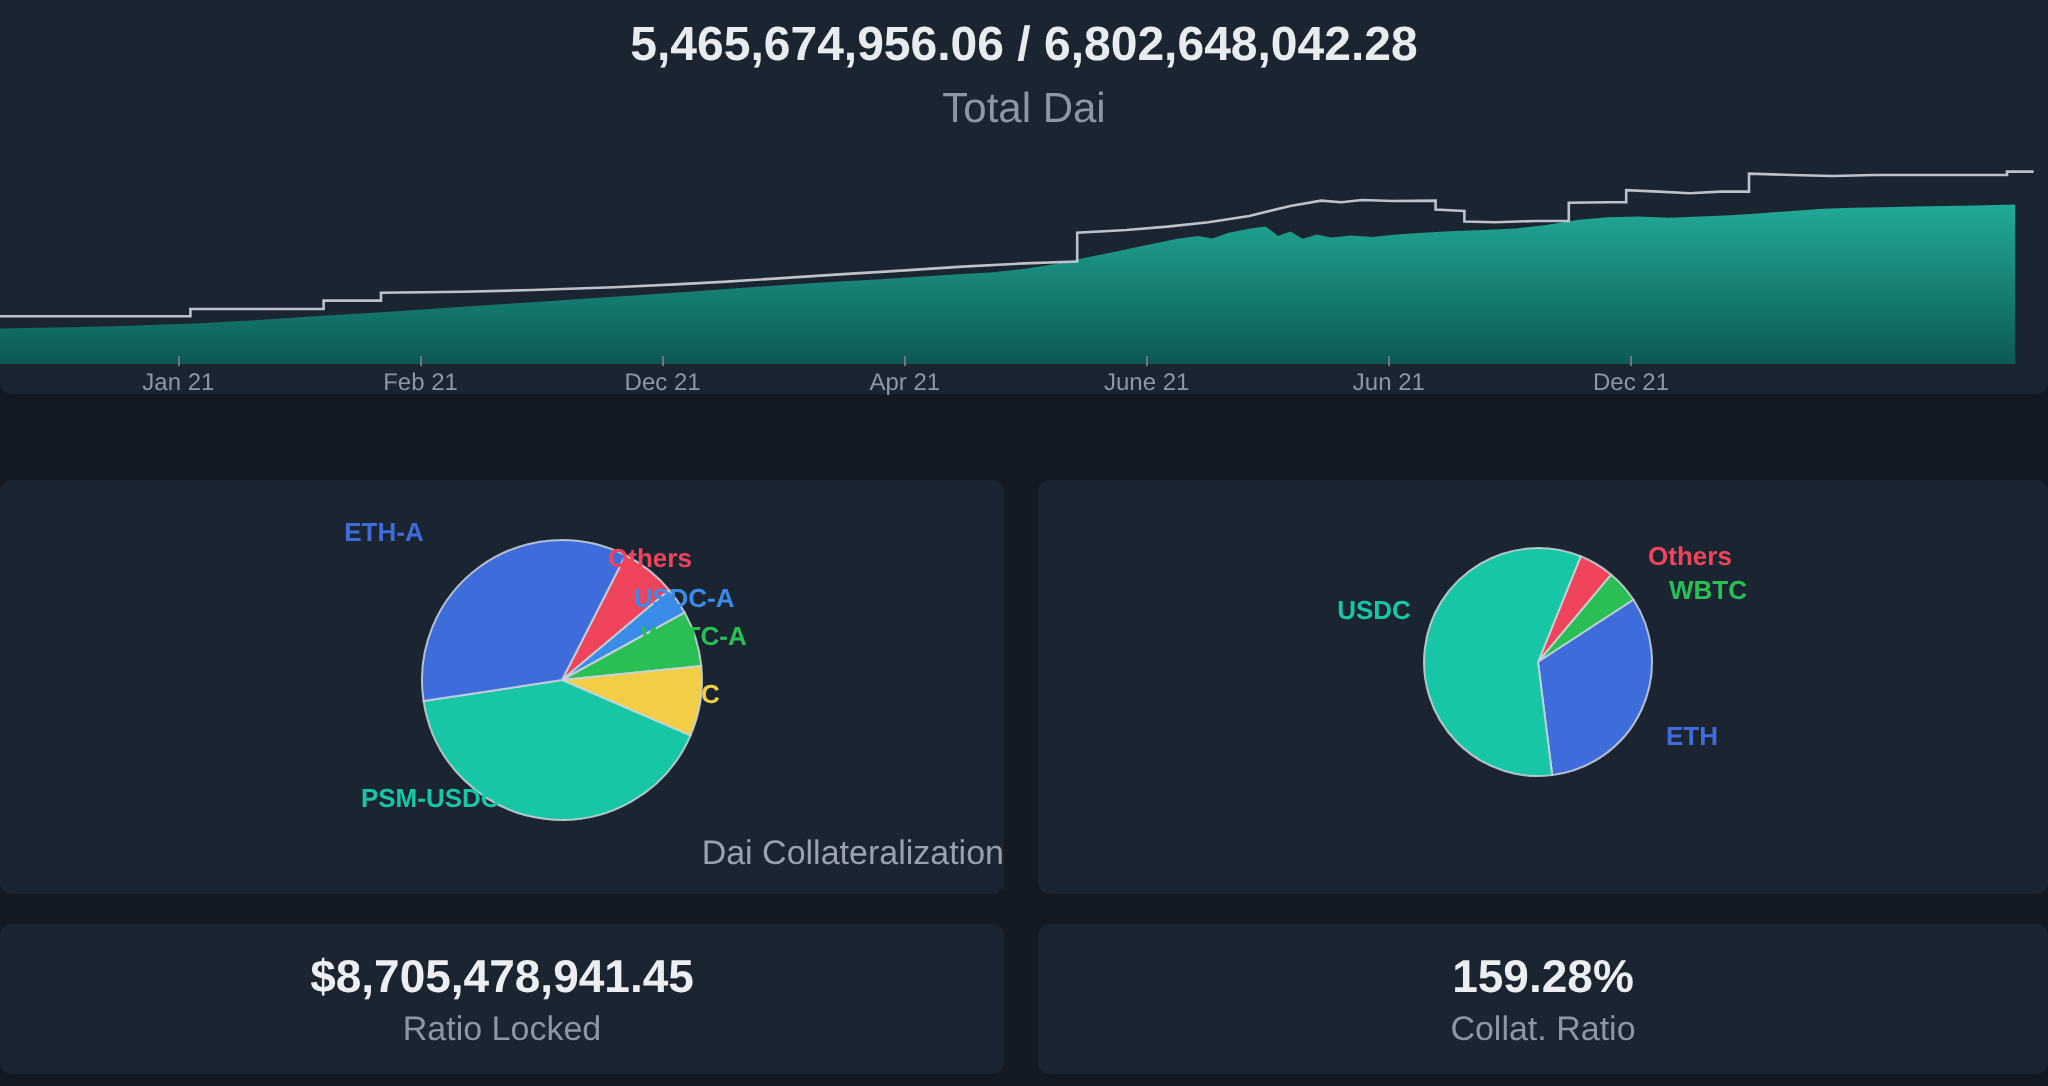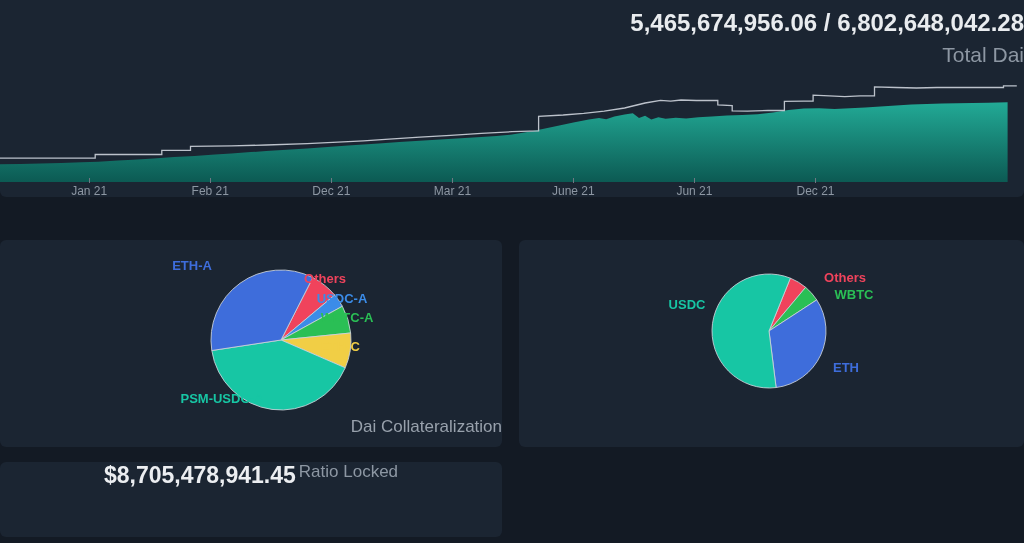--- a/index.html
+++ b/index.html
@@ -12,25 +12,25 @@
   }
   .card { background: #1b2532; border-radius: 6px; }
 
   
   .top-card {
     position: absolute; top: 0; left: 0; width: 1024px; height: 197px;
     border-radius: 0 0 6px 6px;
   }
   .page-title {
     position: absolute; top: 9px; left: 0; width: 100%;
-    text-align: right; font-size: 24px; font-weight: 700; color: #e9ecef;
+    text-align: center; font-size: 24px; font-weight: 700; color: #e9ecef;
   }
   .page-subtitle {
     position: absolute; top: 43px; left: 0; width: 100%;
-    text-align: right; font-size: 21px; font-weight: 400; color: #8d97a3;
+    text-align: center; font-size: 21px; font-weight: 400; color: #8d97a3;
   }
   .area-chart-svg { position: absolute; top: 68px; left: 0; width: 1024px; height: 114px; display: block; overflow: visible; }
   .x-axis { position: absolute; top: 182px; left: 0; width: 932px; height: 15px; }
   .x-axis .tick { position: absolute; top: 0; width: 0; }
   .x-axis .tick i { position: absolute; left: -0.5px; top: -4px; width: 1px; height: 5px; background: #6e7883; display: block; }
   .x-axis .tick span {
     position: absolute; top: 2px; left: 0; transform: translateX(-50%);
     white-space: nowrap; font-size: 12px; color: #8d97a3;
   }
 
@@ -40,21 +40,21 @@
   .row-stats { top: 462px; height: 75px; }
   .col-left { width: 502px; flex: none; position: relative; }
   .col-right { flex: 1; position: relative; }
 
   .pie-svg { display: block; width: 100%; height: 172px; overflow: visible; }
   .pie-title {
     position: absolute; bottom: 10px; left: 0; width: 100%;
     text-align: right; font-size: 17px; color: #98a1ac;
   }
 
-  .stat-card { display: flex; flex-direction: row; align-items: flex-start; justify-content: center; gap: 3px; }
+  .stat-card { display: flex; flex-direction: column; align-items: center; justify-content: center; gap: 3px; }
   .stat-value { font-size: 23px; font-weight: 700; color: #eceef1; }
   .stat-label { font-size: 17px; color: #8d97a3; }
 </style>
 </head>
 <body>
 
 <section class="card top-card">
   <div class="page-title">5,465,674,956.06 / 6,802,648,042.28</div>
   <div class="page-subtitle">Total Dai</div>
   <svg class="area-chart-svg" viewBox="0 0 1024 114" preserveAspectRatio="none">
@@ -75,21 +75,21 @@
       <div class="tick" style="left:22.56%">
         <i></i>
         <span>Feb 21</span>
       </div>
       <div class="tick" style="left:35.55%">
         <i></i>
         <span>Dec 21</span>
       </div>
       <div class="tick" style="left:48.54%">
         <i></i>
-        <span>Mar 21</span>
+        <span>Apr 21</span>
       </div>
       <div class="tick" style="left:61.52%">
         <i></i>
         <span>June 21</span>
       </div>
       <div class="tick" style="left:74.51%">
         <i></i>
         <span>Jun 21</span>
       </div>
       <div class="tick" style="left:87.5%">
@@ -129,13 +129,17 @@
         <text x="168" y="66" fill="#17c6a4" text-anchor="middle" dominant-baseline="middle" font-size="13" font-weight="600" font-family="Liberation Sans, sans-serif">USDC</text>
       </svg>
   </section>
 </div>
 
 <div class="row row-stats">
   <section class="card col-left stat-card">
     <div class="stat-value">$8,705,478,941.45</div>
     <div class="stat-label">Ratio Locked</div>
   </section>
+  <section class="card col-right stat-card">
+    <div class="stat-value">159.28%</div>
+    <div class="stat-label">Collat. Ratio</div>
+  </section>
 </div>
 
 </body></html>

